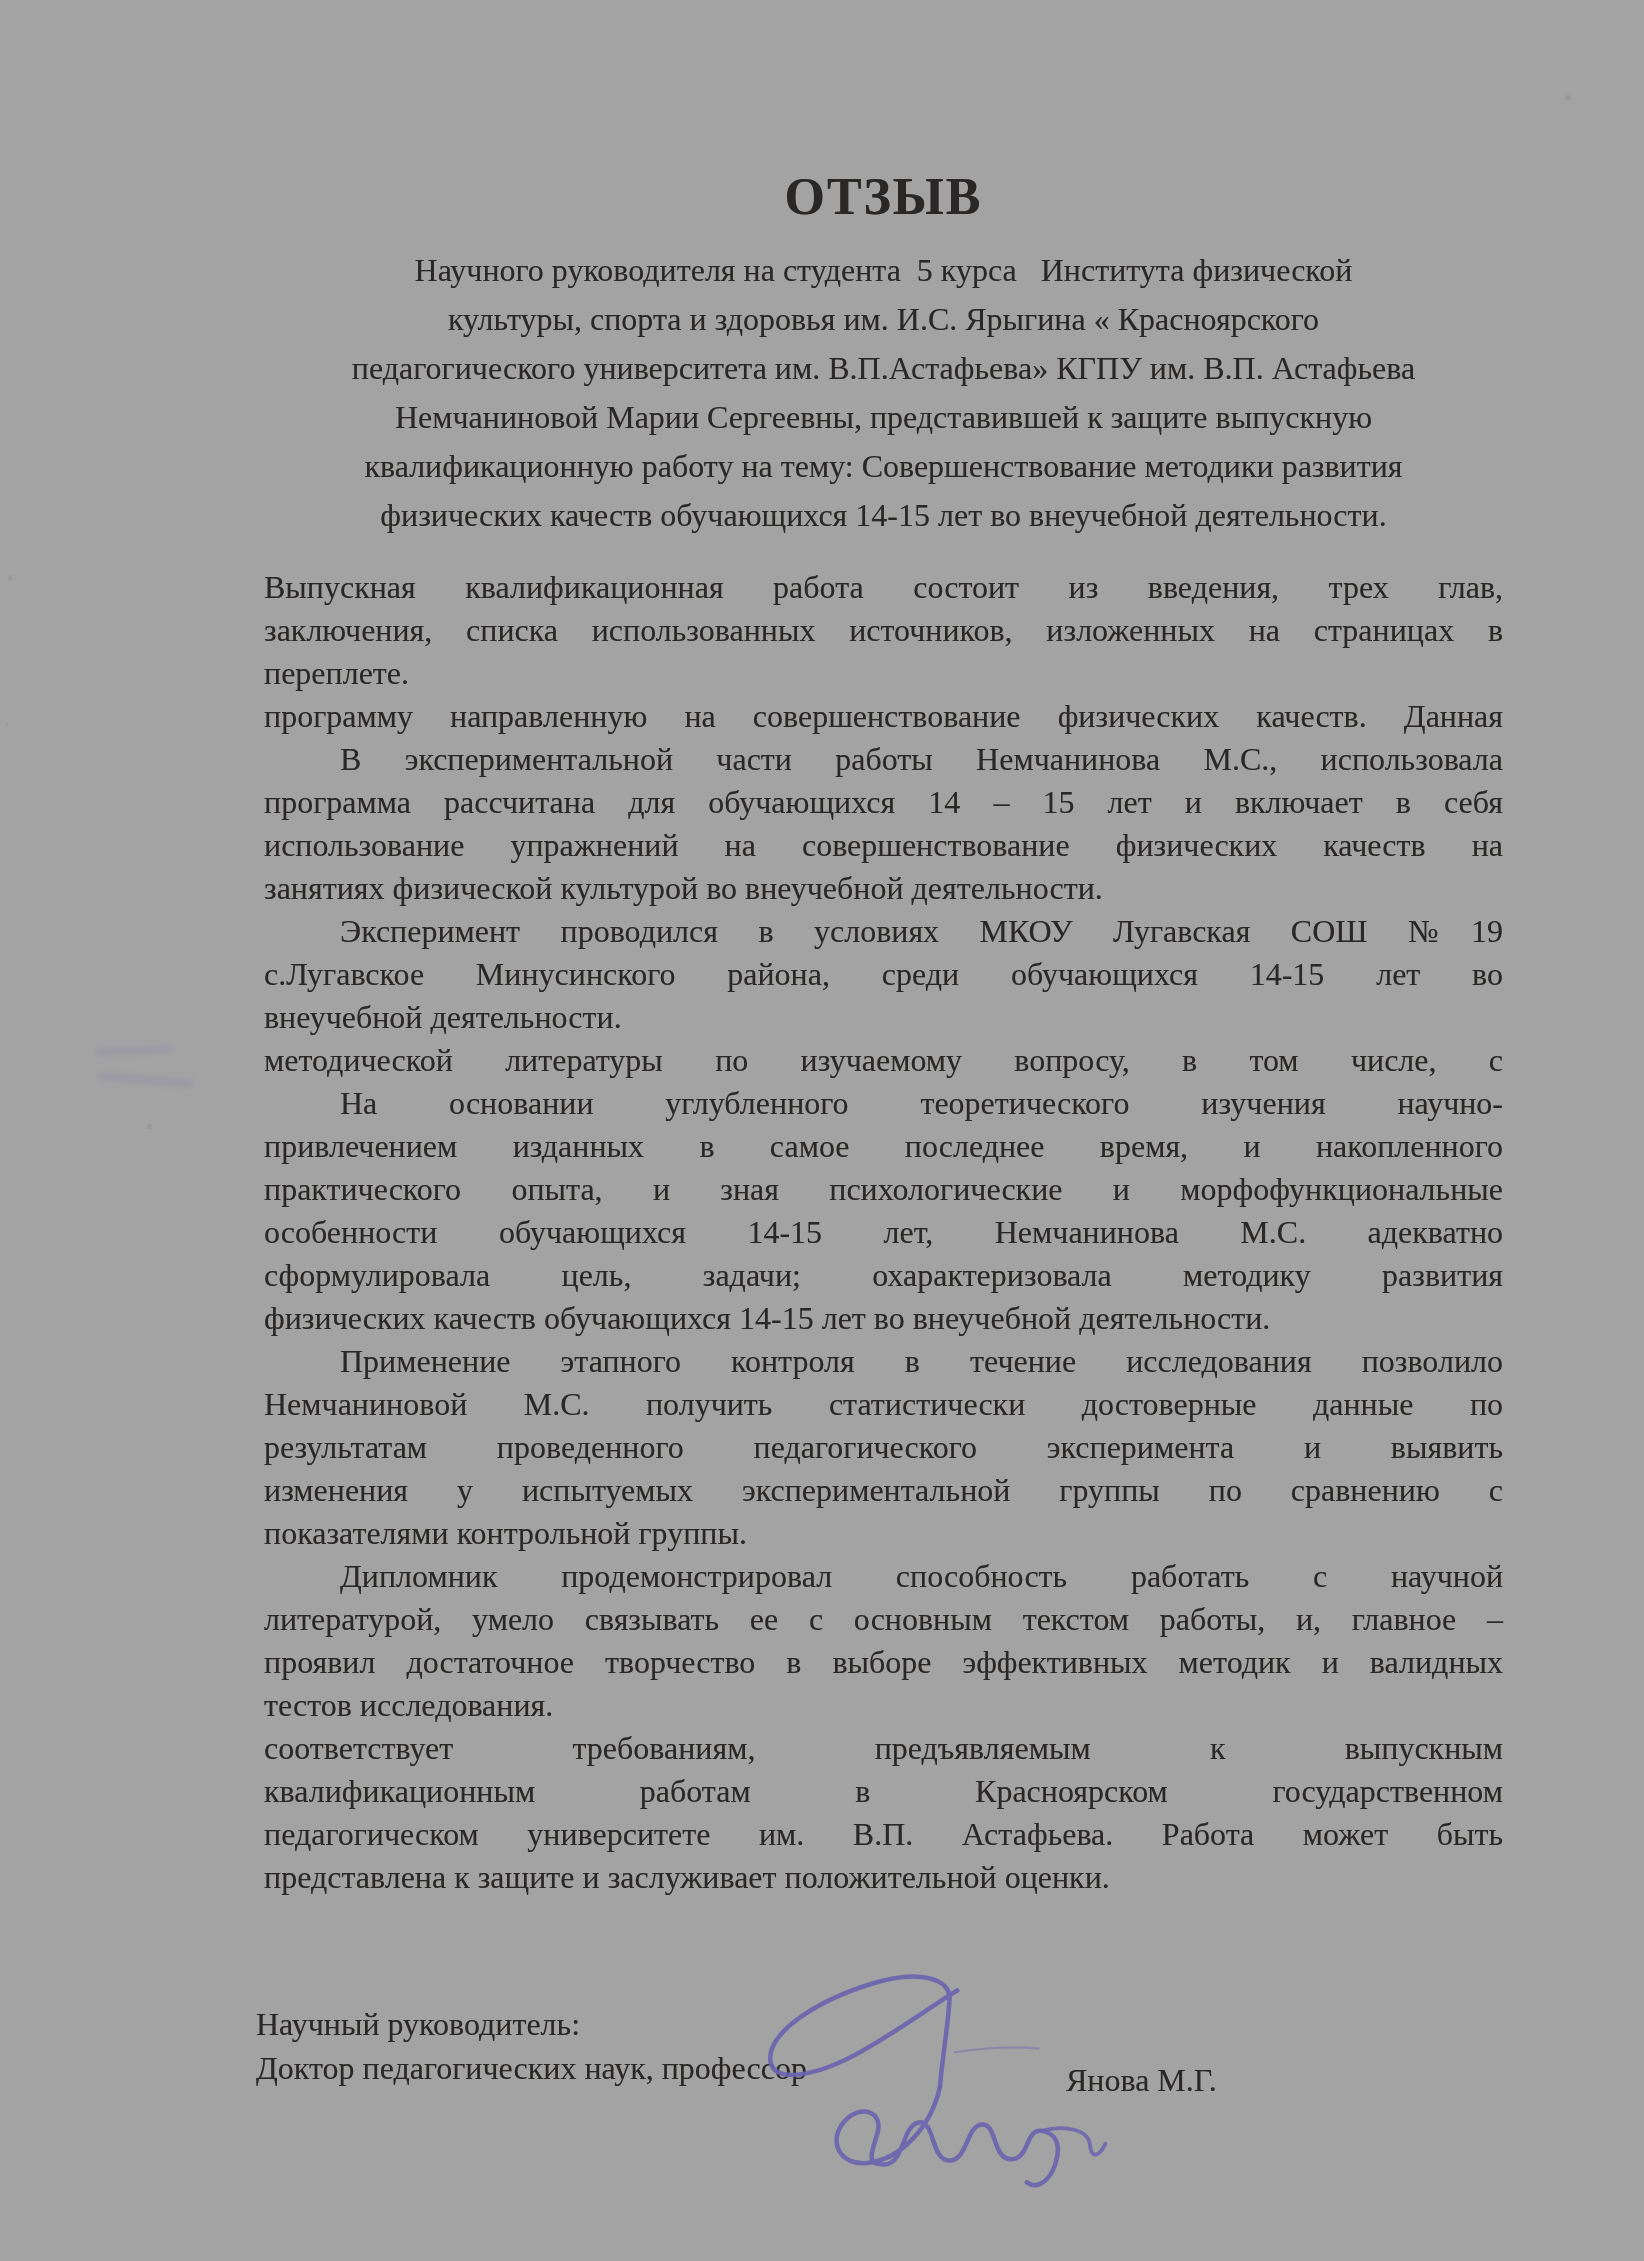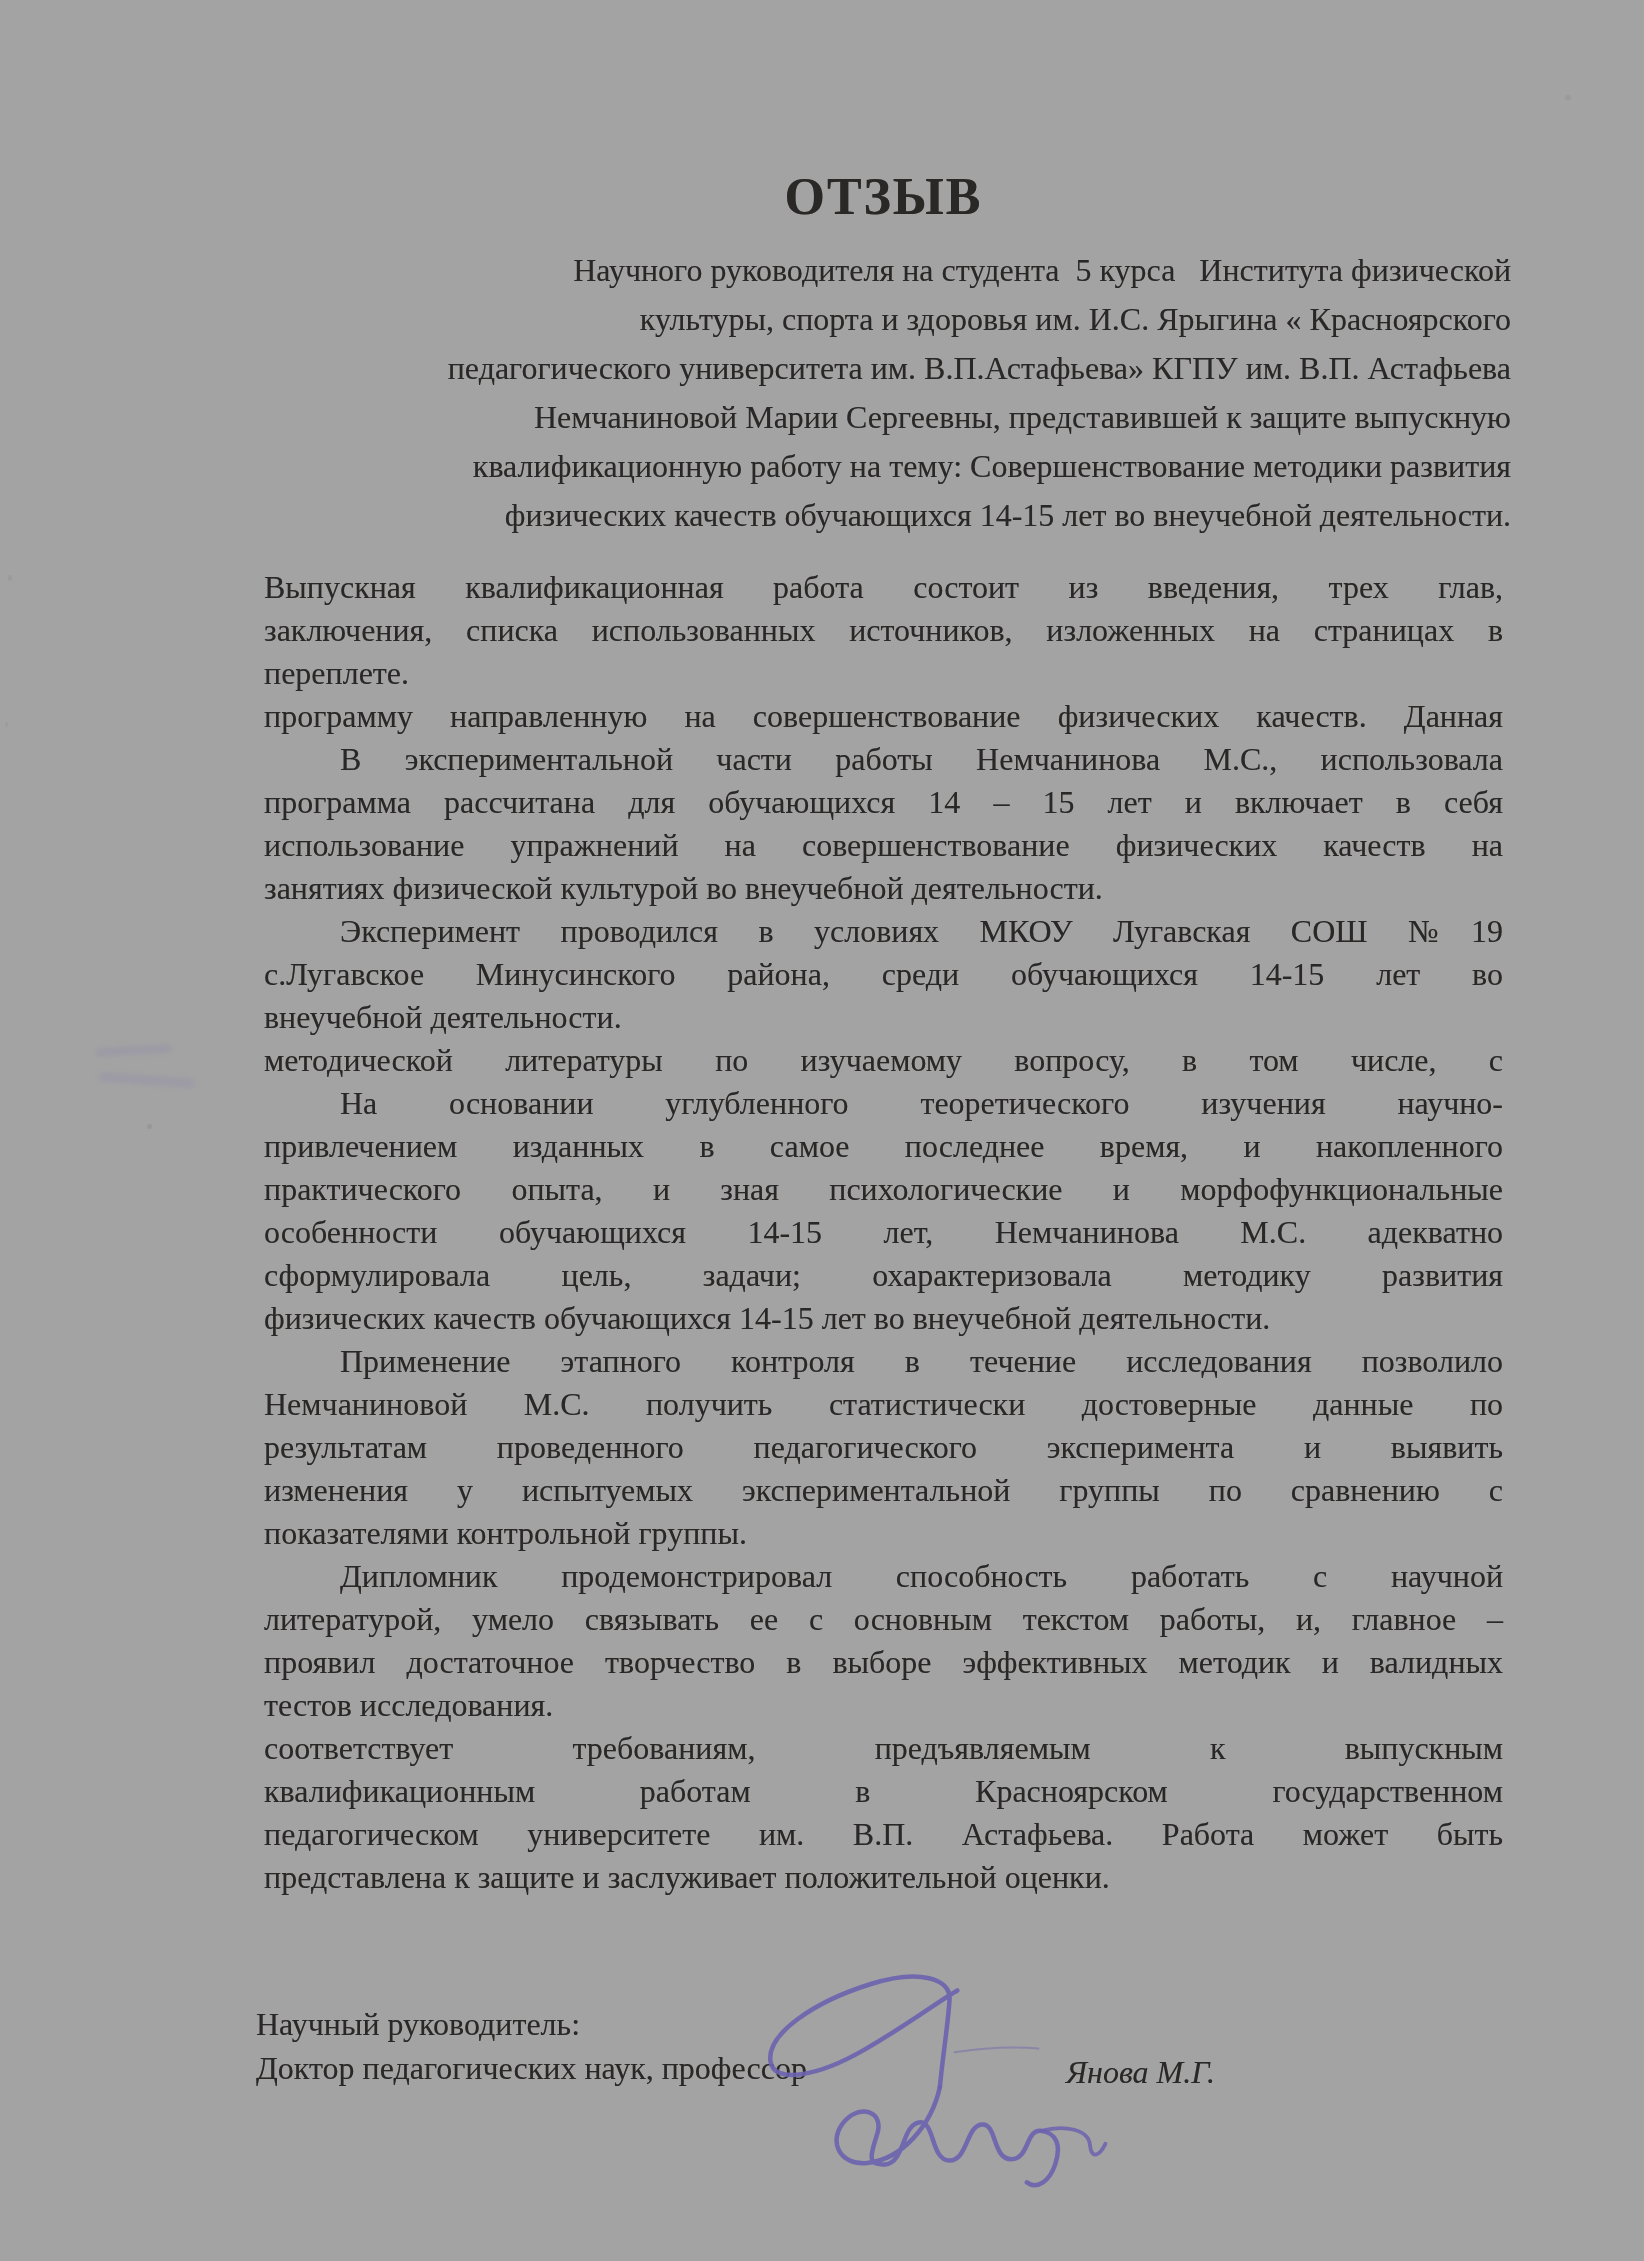--- a/index.html
+++ b/index.html
@@ -21,21 +21,21 @@
     text-align:center;
     font-size:52px;
     font-weight:700;
     letter-spacing:1.9px;
     line-height:62px;
     text-shadow:0 0 0.6px rgba(40,38,36,.45);
   }
   .header-block{margin:0 0 26px 0;}
   .hline{
     height:49px;line-height:49px;
-    text-align:right;
+    text-align:center;
     font-size:32px;
     white-space:pre;
     text-shadow:0 0 0.6px rgba(40,38,36,.35);
   }
   .body-block{margin:8px;}
   .bline{
     height:43px;line-height:43px;
     font-size:32px;
     text-align:justify;
     text-align-last:justify;
@@ -49,23 +49,22 @@
     width:1255px;
     font-size:32px;
   }
   .sig-line{
     position:relative;
     height:44px;line-height:44px;
     text-shadow:0 0 0.6px rgba(40,38,36,.35);
   }
   .sig-name{
     position:absolute;
-    left:810px;top:4px;
+    left:810px;top:12px;
     white-space:nowrap;
-    font-style:italic;
   }
   .ink{
     position:absolute;left:0;top:0;
     pointer-events:none;
   }
   .smudge{
     position:absolute;
     background:rgba(122,112,172,.16);
     filter:blur(1.9px);
     border-radius:5.2px;

